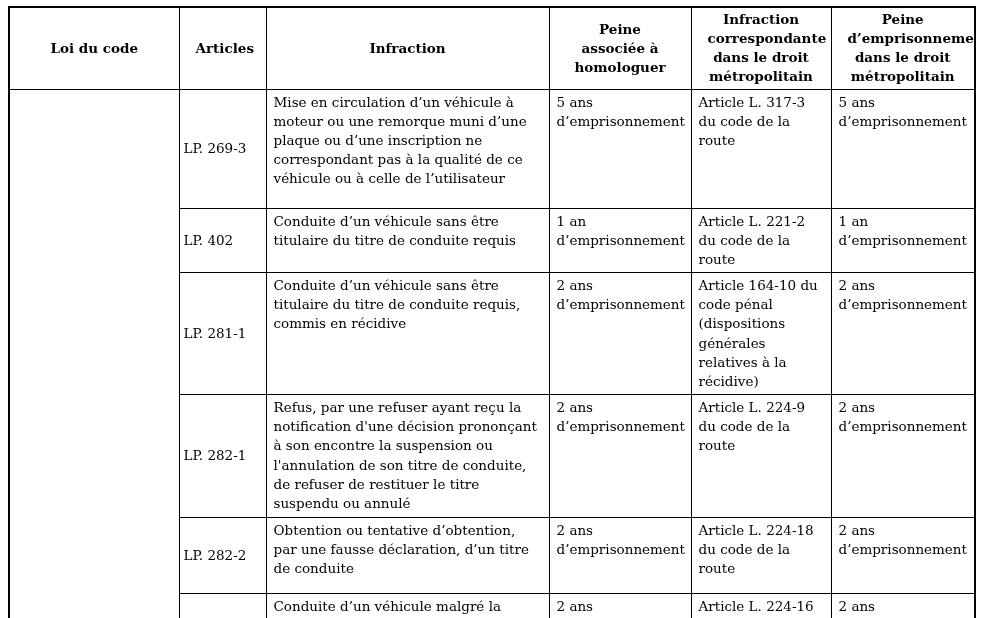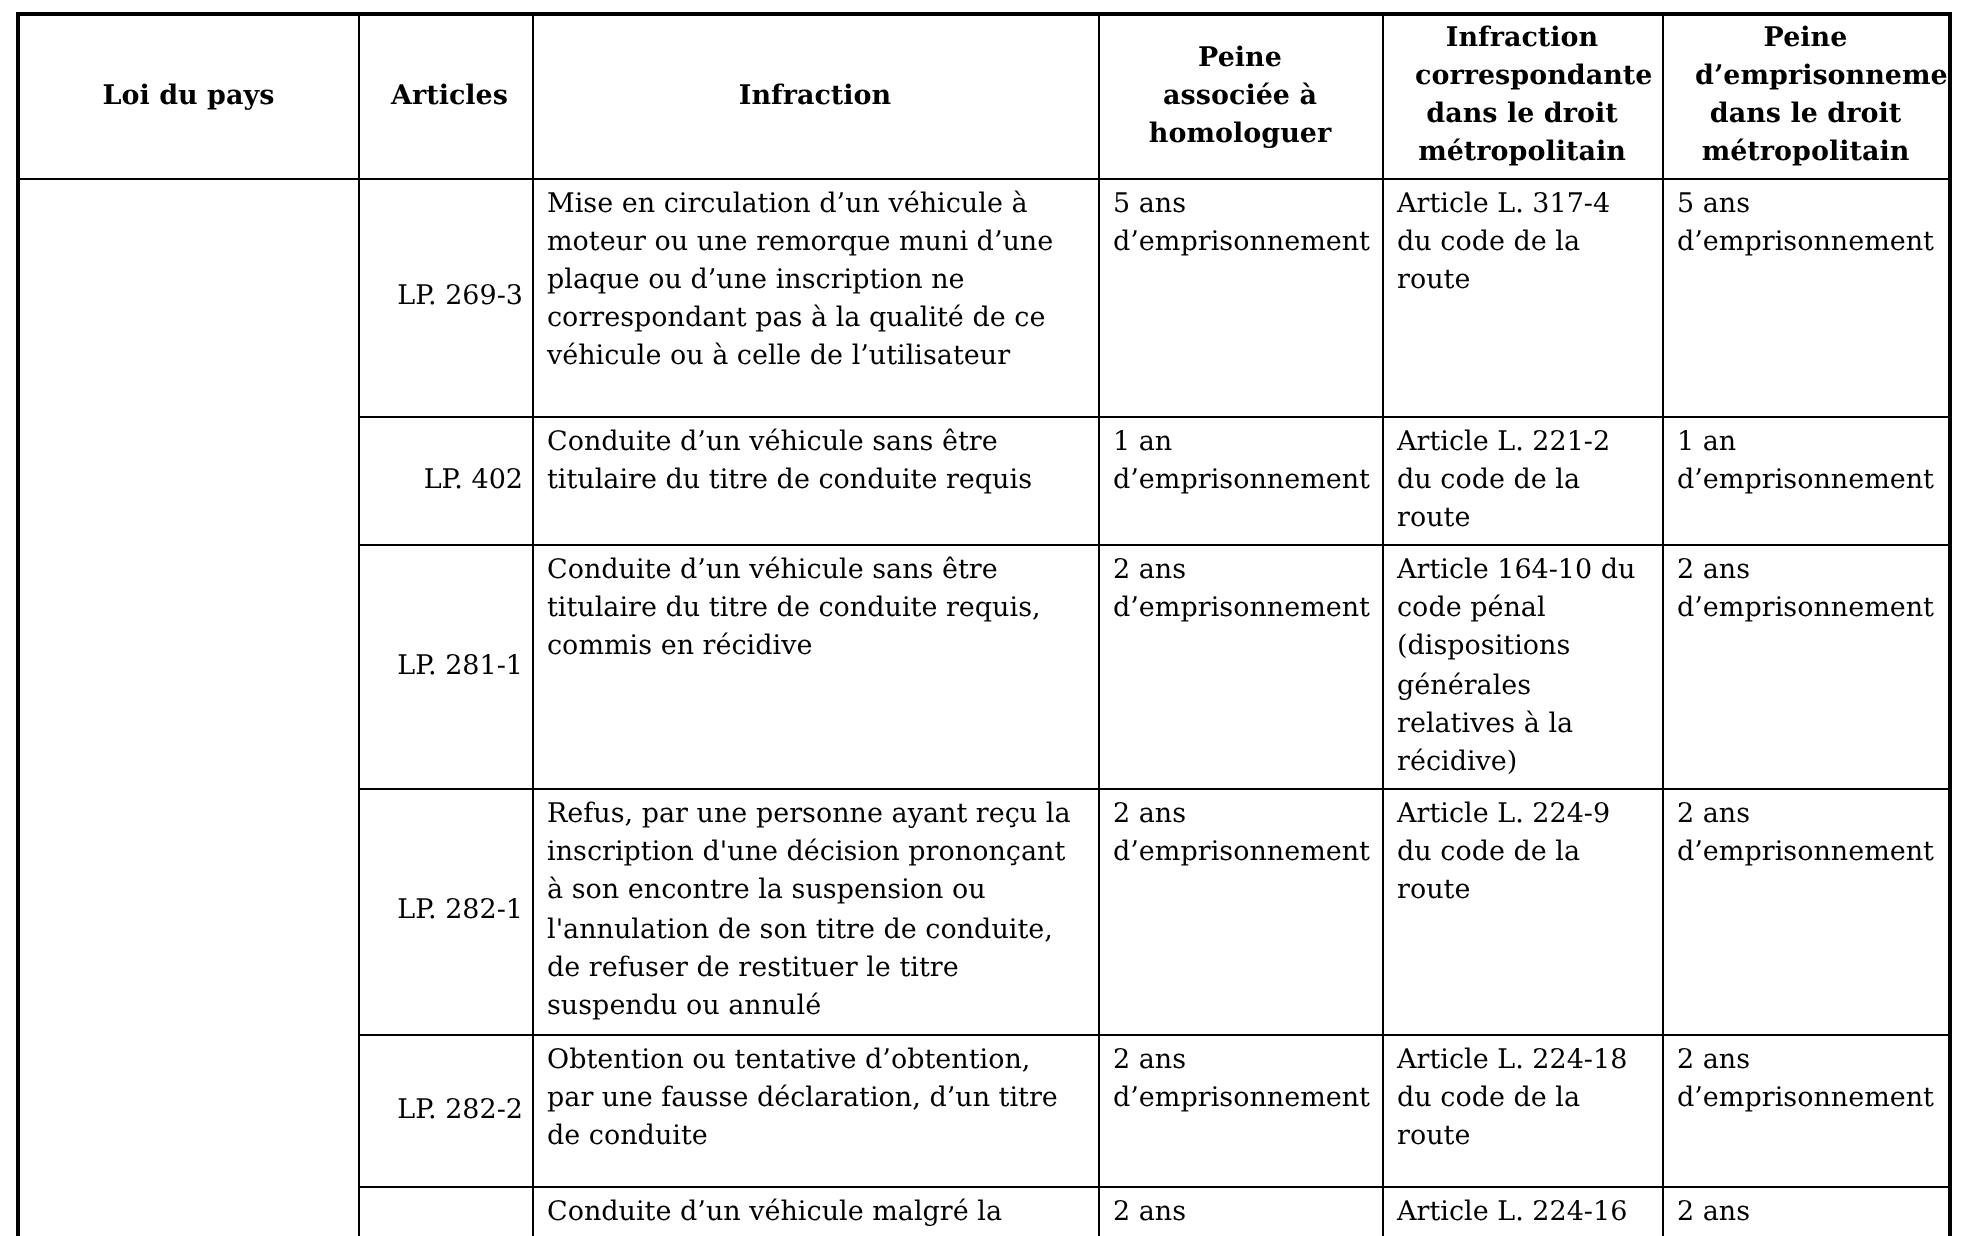--- a/index.html
+++ b/index.html
@@ -45,21 +45,21 @@
   tbody tr:nth-child(4) { height: 123px; }
   tbody tr:nth-child(5) { height: 76px; }
   tbody tr:nth-child(6) { height: 76px; }
 
   td.loi-cell {
     vertical-align: middle;
     text-align: center;
   }
   td.article-cell {
     vertical-align: middle;
-    text-align: right;
+    text-align: left;
     padding: 2px 4px;
   }
   td.infraction-cell,
   td.peine-cell,
   td.infraction-metropolitaine-cell,
   td.peine-metropolitaine-cell {
     vertical-align: top;
     text-align: left;
     padding: 3px 6px 3px 7px;
   }
@@ -72,54 +72,54 @@
     <colgroup>
       <col style="width:170px">
       <col style="width:87px">
       <col style="width:283px">
       <col style="width:142px">
       <col style="width:140px">
       <col style="width:144px">
     </colgroup>
     <thead>
       <tr>
-        <th>Loi du pays</th>
+        <th>Loi du code</th>
         <th>Articles</th>
         <th>Infraction</th>
         <th>Peine associée à homologuer</th>
         <th>Infraction correspondante dans le droit métropolitain</th>
         <th>Peine d’emprisonnement dans le droit métropolitain</th>
       </tr>
     </thead>
     <tbody id="table-body">
         <tr>
           <td rowspan="6" class="loi-cell"></td>
           <td class="article-cell">LP. 269-3</td>
           <td class="infraction-cell">Mise en circulation d’un véhicule à moteur ou une remorque muni d’une plaque ou d’une inscription ne correspondant pas à la qualité de ce véhicule ou à celle de l’utilisateur</td>
           <td class="peine-cell">5 ans d’emprisonnement</td>
-          <td class="infraction-metropolitaine-cell">Article L. 317-4 du code de la route</td>
+          <td class="infraction-metropolitaine-cell">Article L. 317-3 du code de la route</td>
           <td class="peine-metropolitaine-cell">5 ans d’emprisonnement</td>
         </tr>
         <tr>
           <td class="article-cell">LP. 402</td>
           <td class="infraction-cell">Conduite d’un véhicule sans être titulaire du titre de conduite requis</td>
           <td class="peine-cell">1 an d’emprisonnement</td>
           <td class="infraction-metropolitaine-cell">Article L. 221-2 du code de la route</td>
           <td class="peine-metropolitaine-cell">1 an d’emprisonnement</td>
         </tr>
         <tr>
           <td class="article-cell">LP. 281-1</td>
           <td class="infraction-cell">Conduite d’un véhicule sans être titulaire du titre de conduite requis, commis en récidive</td>
           <td class="peine-cell">2 ans d’emprisonnement</td>
           <td class="infraction-metropolitaine-cell">Article 164-10 du code pénal (dispositions générales relatives à la récidive)</td>
           <td class="peine-metropolitaine-cell">2 ans d’emprisonnement</td>
         </tr>
         <tr>
           <td class="article-cell">LP. 282-1</td>
-          <td class="infraction-cell">Refus, par une personne ayant reçu la inscription d'une décision prononçant à son encontre la suspension ou l'annulation de son titre de conduite, de refuser de restituer le titre suspendu ou annulé</td>
+          <td class="infraction-cell">Refus, par une refuser ayant reçu la notification d'une décision prononçant à son encontre la suspension ou l'annulation de son titre de conduite, de refuser de restituer le titre suspendu ou annulé</td>
           <td class="peine-cell">2 ans d’emprisonnement</td>
           <td class="infraction-metropolitaine-cell">Article L. 224-9 du code de la route</td>
           <td class="peine-metropolitaine-cell">2 ans d’emprisonnement</td>
         </tr>
         <tr>
           <td class="article-cell">LP. 282-2</td>
           <td class="infraction-cell">Obtention ou tentative d’obtention, par une fausse déclaration, d’un titre de conduite</td>
           <td class="peine-cell">2 ans d’emprisonnement</td>
           <td class="infraction-metropolitaine-cell">Article L. 224-18 du code de la route</td>
           <td class="peine-metropolitaine-cell">2 ans d’emprisonnement</td>

